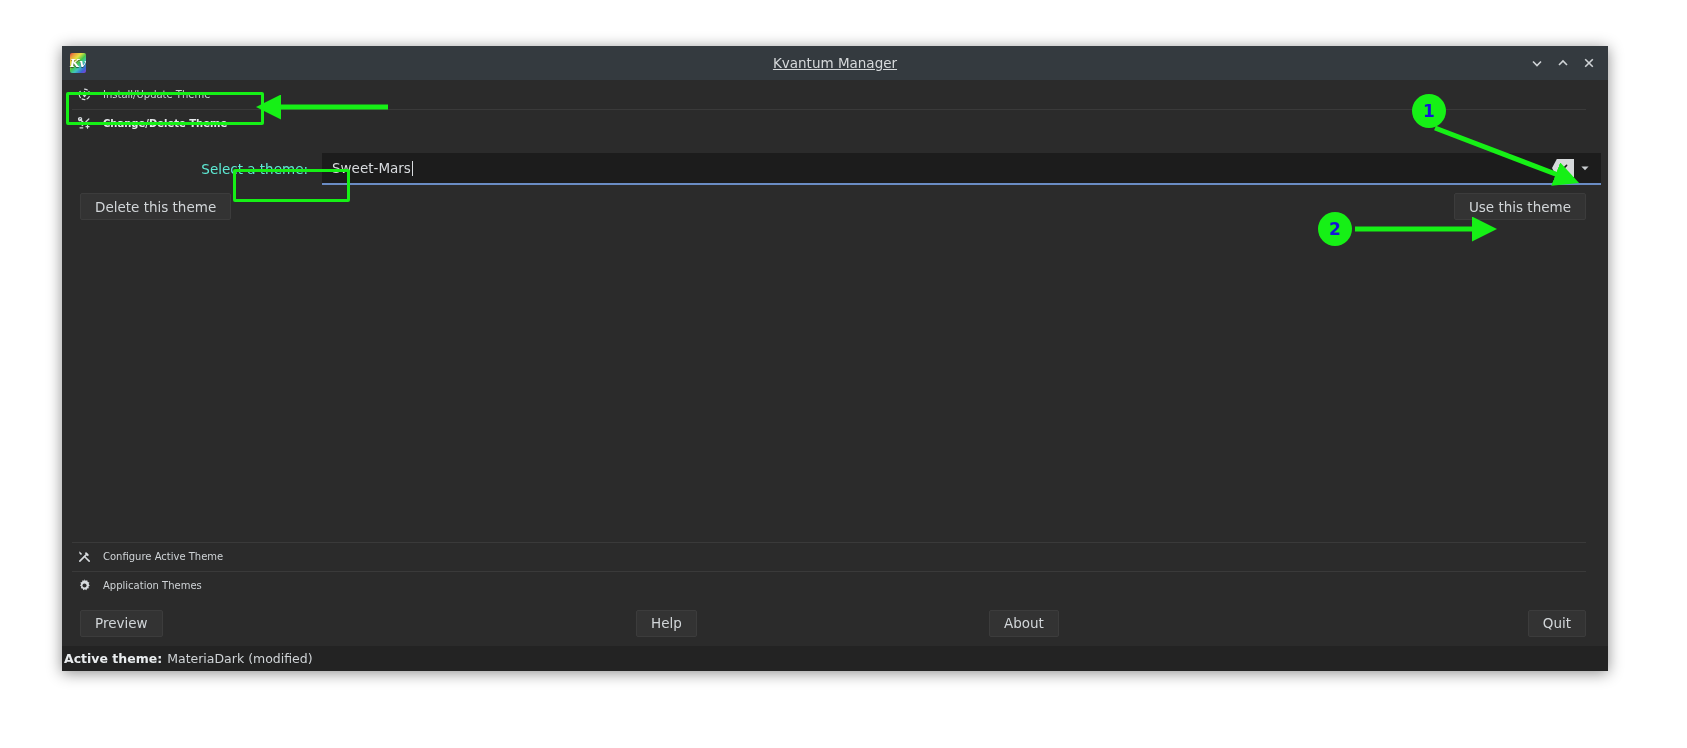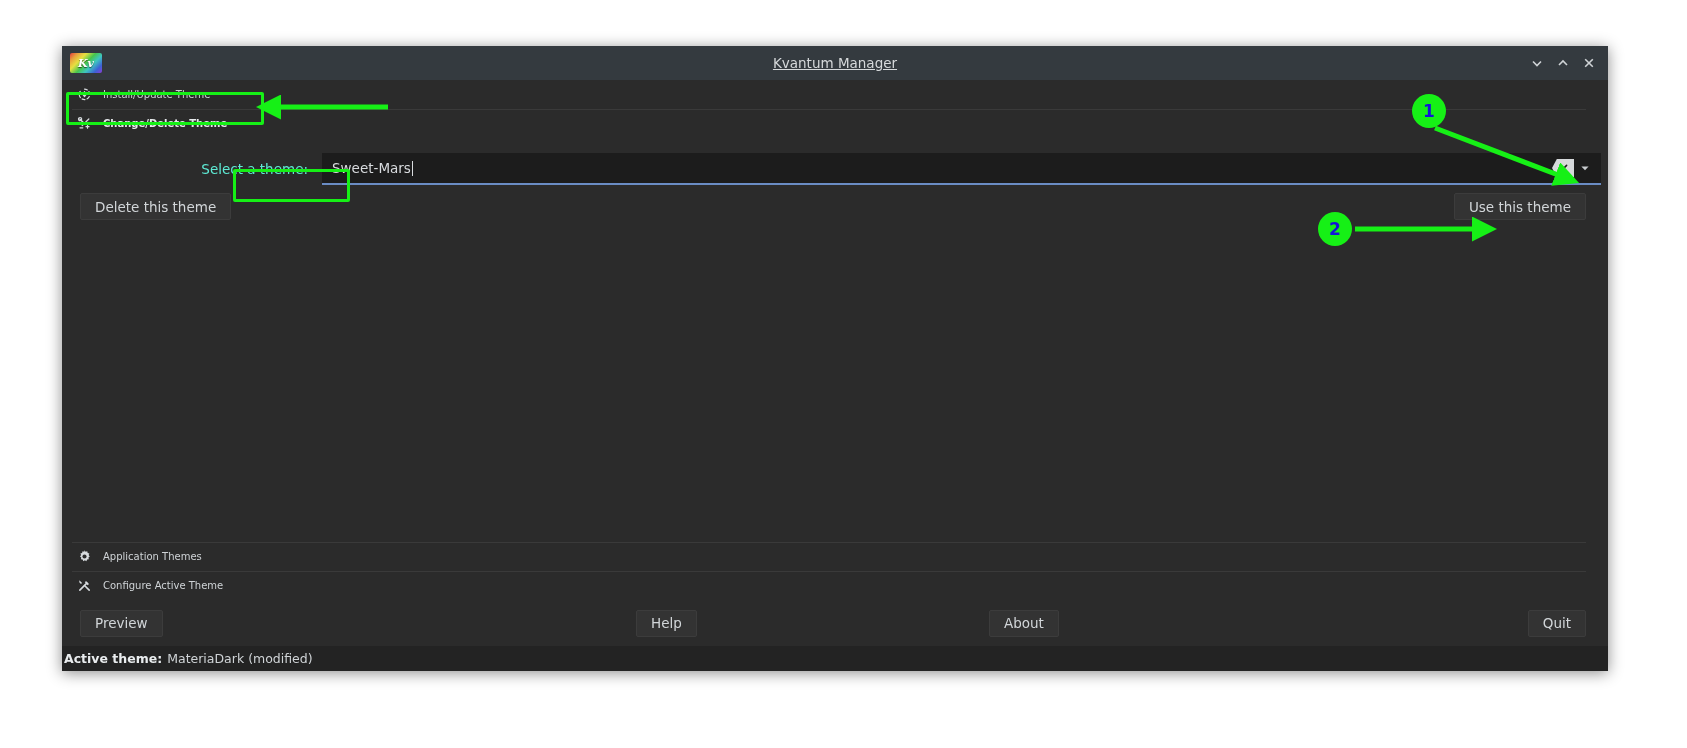--- a/index.html
+++ b/index.html
@@ -34,21 +34,21 @@
 
   .titlebar {
     height: 34px;
     background: #343a3f;
     display: flex;
     align-items: center;
     position: relative;
     flex: 0 0 auto;
   }
   .app-icon {
-    width: 32px; height: 20px;
+    width: 16px; height: 20px;
     margin-left: 8px;
     border-radius: 2px;
     background:
       linear-gradient(135deg,
         #e43c3c 0%, #e8a33d 16%, #e7e041 32%,
         #46c64e 50%, #3ec6c0 66%, #3c63d6 84%, #8b3cd6 100%);
     display: flex; align-items: center; justify-content: center;
     font-size: 11px; font-weight: bold; color: #ffffff;
     font-family: "DejaVu Serif", "Liberation Serif", serif;
     font-style: italic;
@@ -348,38 +348,38 @@
           <button class="btn left-btn">Delete this theme</button>
           <button class="btn right-btn">Use this theme</button>
         </div>
 
       </div>
 
       <div class="bottom-sections">
         <div class="section-head">
           <span class="sec-icon">
             <svg width="15" height="15" viewBox="0 0 16 16">
-              <path fill="currentColor" d="M8 1.4 l1.1 1.5 1.8-.5 .5 1.8 1.8 .6 -.8 1.7 1.2 1.4 -1.4 1.2 .4 1.8 -1.8 .4 -.8 1.7 -1.6-.9 -1.6 .9 -.8-1.7 -1.8-.4 .4-1.8 -1.4-1.2 1.2-1.4 -.8-1.7 1.8-.6 .5-1.8 1.8 .5 Z"></path>
-              <circle cx="8" cy="8" r="2.2" fill="#2b2b2b"></circle>
-            </svg>
-          </span>
-          <span class="sec-label">Application Themes</span>
-        </div>
-
-        <div class="section-head">
-          <span class="sec-icon">
-            <svg width="15" height="15" viewBox="0 0 16 16">
               <path d="M3 13 L10.5 5.5" stroke="currentColor" stroke-width="1.7" stroke-linecap="round"></path>
               <path d="M9.6 3.2 L12.8 6.4 L11.4 7.6 L8.4 4.6 Z" fill="currentColor"></path>
               <path d="M13 13 L8 8" stroke="currentColor" stroke-width="1.7" stroke-linecap="round"></path>
               <path d="M2.6 2.4 L5.4 5.2 L4.2 6.4 L2.4 4.4 Z" fill="currentColor"></path>
             </svg>
           </span>
           <span class="sec-label">Configure Active Theme</span>
         </div>
+
+        <div class="section-head">
+          <span class="sec-icon">
+            <svg width="15" height="15" viewBox="0 0 16 16">
+              <path fill="currentColor" d="M8 1.4 l1.1 1.5 1.8-.5 .5 1.8 1.8 .6 -.8 1.7 1.2 1.4 -1.4 1.2 .4 1.8 -1.8 .4 -.8 1.7 -1.6-.9 -1.6 .9 -.8-1.7 -1.8-.4 .4-1.8 -1.4-1.2 1.2-1.4 -.8-1.7 1.8-.6 .5-1.8 1.8 .5 Z"></path>
+              <circle cx="8" cy="8" r="2.2" fill="#2b2b2b"></circle>
+            </svg>
+          </span>
+          <span class="sec-label">Application Themes</span>
+        </div>
       </div>
 
       <div class="buttonbar">
         <button class="btn bb" style="left:18px;">Preview</button>
         <button class="btn bb" style="left:566px;margin-left:8px;">Help</button>
         <button class="btn bb" style="left:927px;">About</button>
         <button class="btn bb" style="right:22px;">Quit</button>
       </div>
 
       <div class="statusbar">

